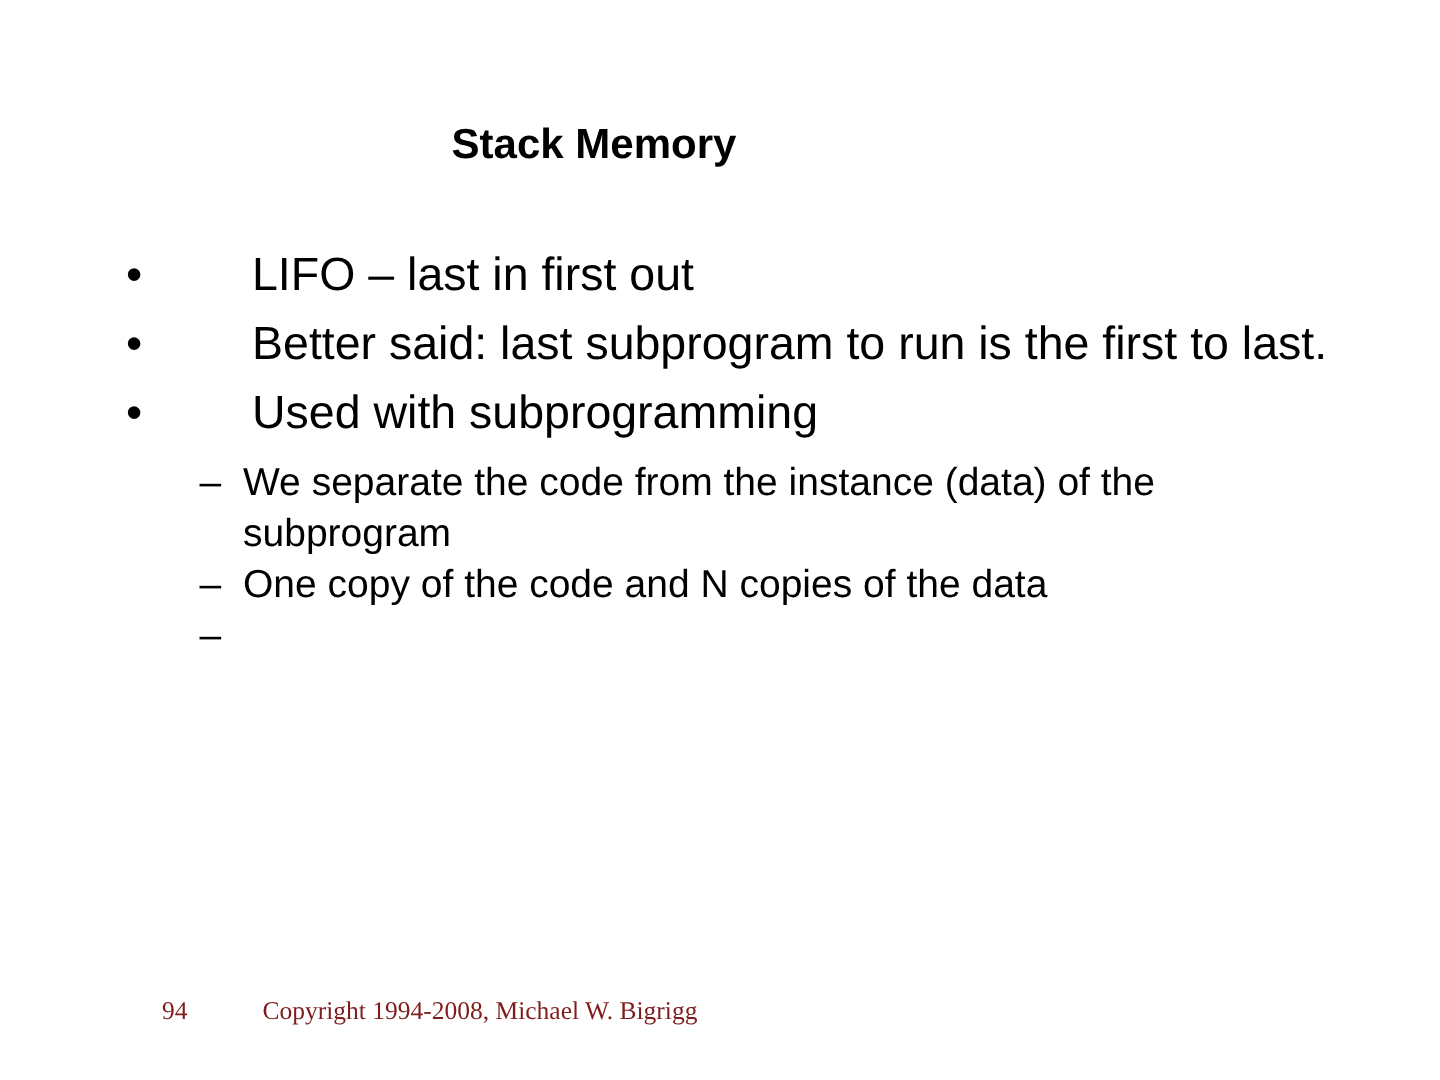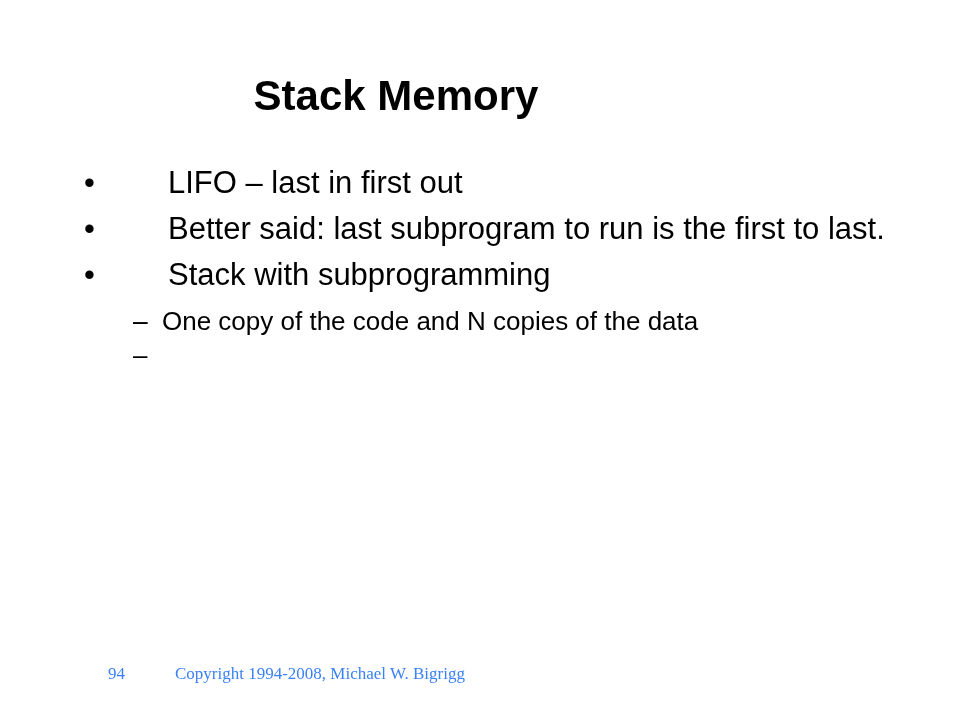--- a/index.html
+++ b/index.html
@@ -17,21 +17,21 @@
     color: #000000;
   }
 
   
   .slide-title {
     position: absolute;
     left: 0;
     top: 72px;
     width: 792px;
     text-align: center;
-    font-size: 42px;
+    font-size: 28px;
     font-weight: bold;
     letter-spacing: 0px;
     line-height: 48px;
     white-space: nowrap;
   }
 
   
   .body-list {
     position: absolute;
     left: 72px;
@@ -85,21 +85,21 @@
   
   .footer {
     position: absolute;
     left: 0;
     top: 662px;
     width: 908px;
     height: 24px;
     font-family: "Liberation Serif", serif;
     font-size: 17px;
     line-height: 24px;
-    color: #3b82f6;
+    color: #7f1d1d;
   }
   .footer-page {
     position: absolute;
     left: 108px;
     top: 0;
   }
   .footer-copyright {
     position: absolute;
     left: 175px;
     top: 0;
@@ -120,27 +120,28 @@
       <span class="lvl1-text">LIFO – last in first out</span>
     </div>
 
     <div class="lvl1-item">
       <span class="lvl1-bullet">•</span>
       <span class="lvl1-text">Better said: last subprogram to run is the first to last.</span>
     </div>
 
     <div class="lvl1-item">
       <span class="lvl1-bullet">•</span>
-      <span class="lvl1-text">Stack with subprogramming</span>
+      <span class="lvl1-text">Used with subprogramming</span>
     </div>
 
     <div class="lvl2-group">
 
       <div class="lvl2-item">
         <span class="lvl2-dash">–</span>
+        <span class="lvl2-text">We separate the code from the instance (data) of the subprogram</span>
       </div>
 
       <div class="lvl2-item">
         <span class="lvl2-dash">–</span>
         <span class="lvl2-text">One copy of the code and N copies of the data</span>
       </div>
 
       <div class="lvl2-item">
         <span class="lvl2-dash">–</span>
       </div>

